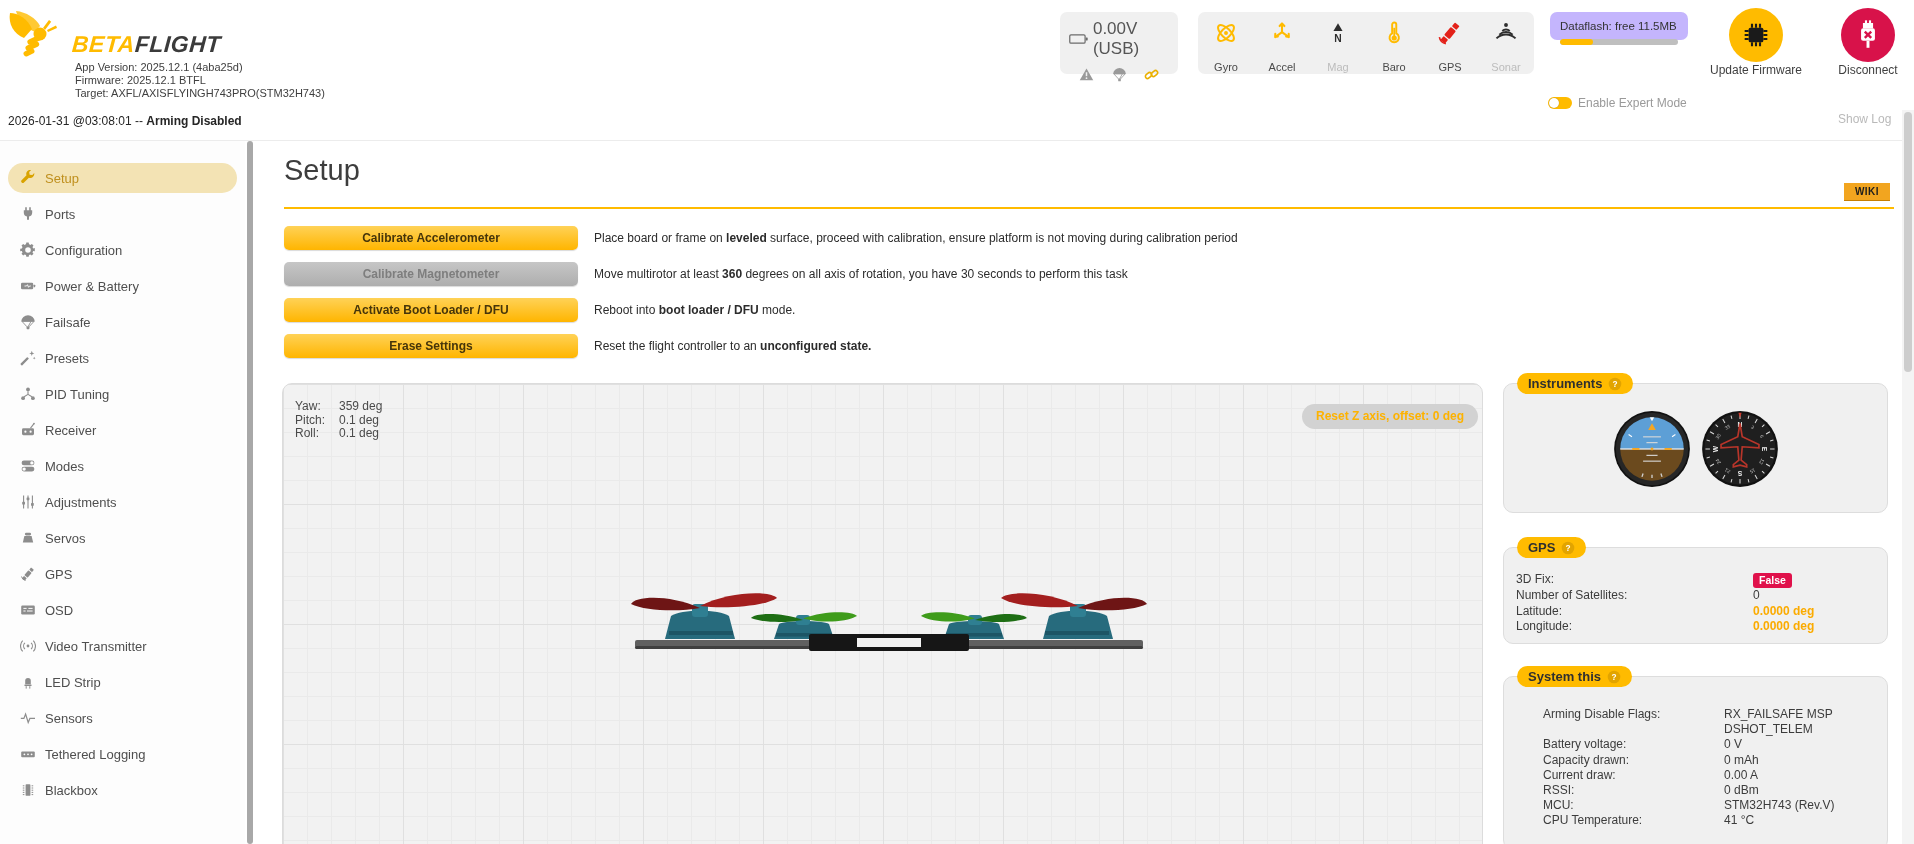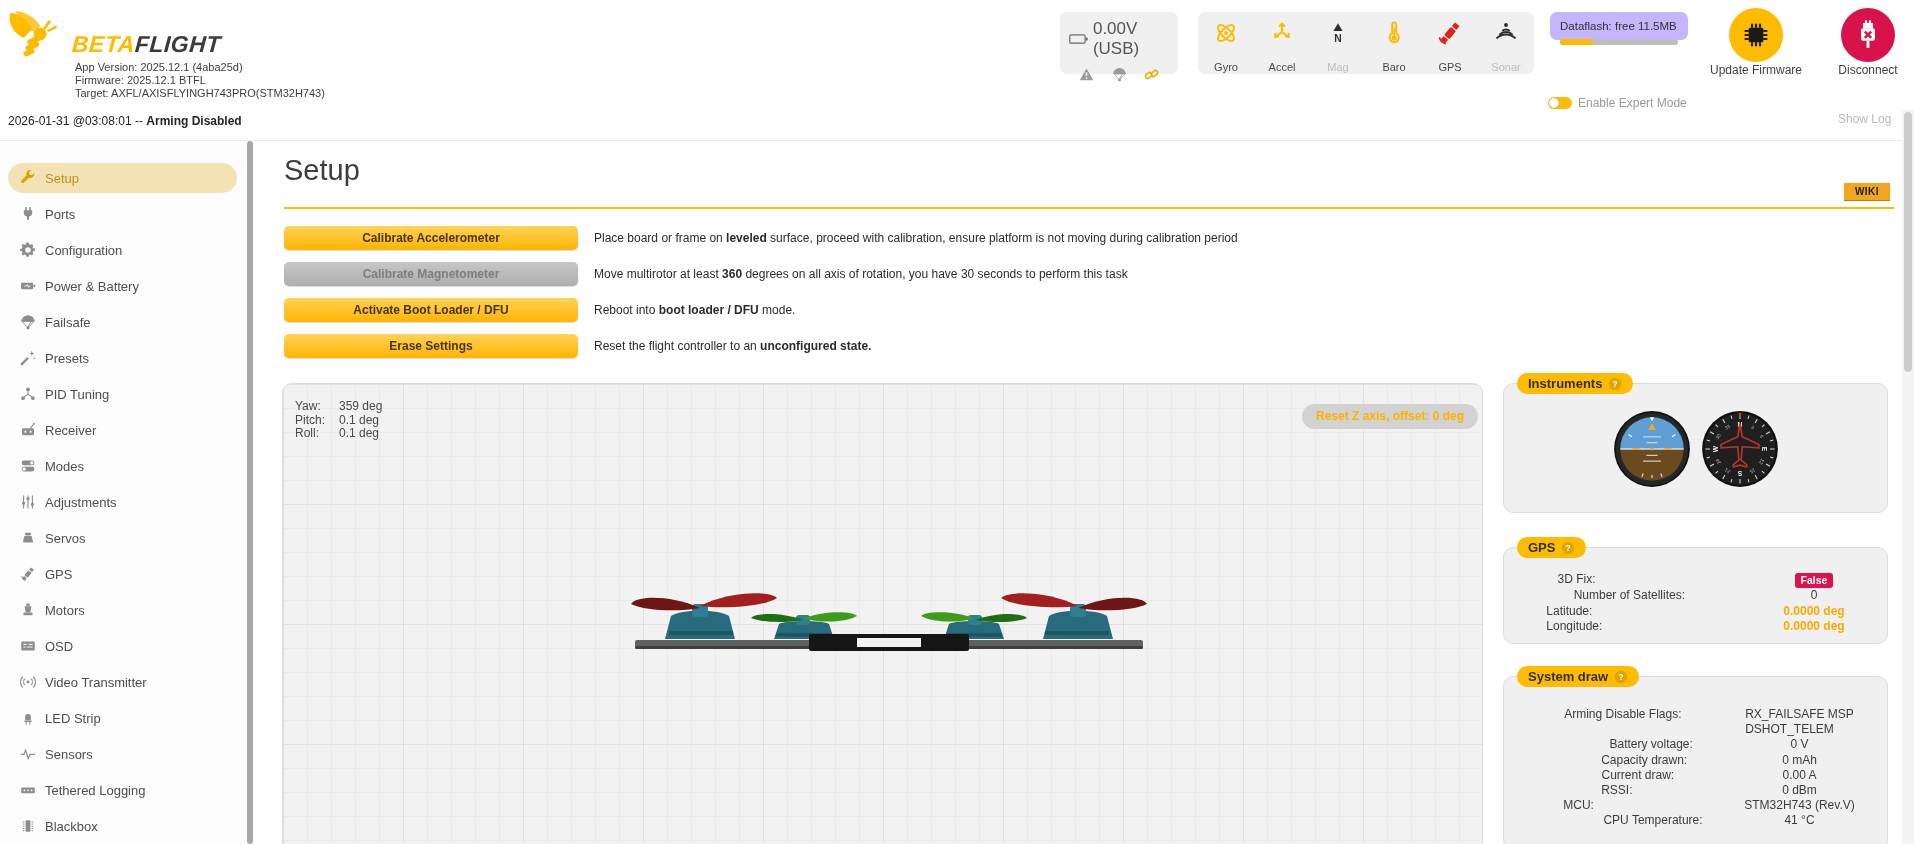--- a/index.html
+++ b/index.html
@@ -102,21 +102,21 @@
   .panel-gps   { top:406px; height:97px; }
   .panel-sys   { top:535px; height:174px; }
   .panel-pill { position:absolute; top:-11px; left:13px; background:#ffbb00; padding:3px 11px;
     border-radius:13px; font-size:13px; font-weight:bold; color:#2f2f2f;
     display:inline-flex; align-items:center; gap:6px; }
   .help { width:14px; height:14px; display:inline-block; cursor:pointer; }
   .gauges { display:flex; justify-content:center; gap:10px; padding-top:26px; }
   .gauge { width:78px; height:78px; }
   .panel-gps .rows { padding:24px 12px 0 12px; }
   .panel-sys .rows { padding:30px 12px 0 12px; }
-  .info-row { display:flex; font-size:12px; line-height:15.5px; color:#3c3c3c; align-items:flex-start;justify-content:center; }
+  .info-row { display:flex; font-size:12px; line-height:15.5px; color:#3c3c3c; align-items:flex-start; }
   .panel-gps .lbl { width:237px; flex:0 0 237px; }
   .panel-sys .lbl { width:181px; flex:0 0 181px;margin-left:27px; }
   .panel-sys .info-row { line-height:15.2px; }
   .val.accent { color:#fbab00; font-weight:bold; }
   .badge { background:#e0114b; color:#fff; font-size:10.5px; font-weight:bold;
     padding:1px 6px; border-radius:3px; line-height:13px; margin-top:1px; }
   .vline { display:block; }
 
   .right-scroll { position:absolute; right:0; top:110px; bottom:0; width:12px; background:#f4f4f4; }
   .right-scroll .thumb { position:absolute; left:2px; top:2px; width:8px; height:260px;
@@ -422,30 +422,20 @@
         <svg class="ic" viewBox="0 0 16 16">
           <g transform="rotate(40 8 8)">
             <rect x="6.2" y="1" width="3.6" height="3" rx=".5"></rect>
             <rect x="6.2" y="12" width="3.6" height="3" rx=".5"></rect>
             <rect x="5.9" y="4.8" width="4.2" height="6.4" rx=".7"></rect>
           </g>
           <path d="M1.5 10.5a5 5 0 0 0 4 4" fill="none" stroke="currentColor" stroke-width="1"></path>
         </svg>
       </span>
       <span class="nav-label">GPS</span>
-    </div>
-    <div class="nav-item">
-      <span class="nav-icon">
-        <svg class="ic" viewBox="0 0 16 16">
-          <rect x="6.3" y="1.6" width="3.4" height="2.6" rx="1"></rect>
-          <path d="M4.6 4.2h6.8l-1 6H5.6z"></path>
-          <rect x="3.4" y="10.6" width="9.2" height="2.6" rx=".8"></rect>
-        </svg>
-      </span>
-      <span class="nav-label">Motors</span>
     </div>
     <div class="nav-item">
       <span class="nav-icon">
         <svg class="ic" viewBox="0 0 16 16">
           <rect x="1.2" y="3.6" width="13.6" height="8.8" rx="1.2"></rect>
           <path d="M3.4 6.4h3.2M8.4 6.4h4.2M3.4 9h2.2M7 9h5.6" stroke="#fdfdfd" stroke-width="1" fill="none"></path>
         </svg>
       </span>
       <span class="nav-label">OSD</span>
     </div>
@@ -688,21 +678,21 @@
         </div>
         <div class="info-row">
           <span class="lbl">Longitude:</span>
           <span class="val accent">0.0000 deg</span>
         </div>
       </div>
   </div>
 
   <div class="panel panel-sys">
     <span class="panel-pill">
-      <span>System draw</span>
+      <span>System this</span>
       <span class="help">
           <svg class="ic" viewBox="0 0 16 16">
             <circle cx="8" cy="8" r="7.2" fill="#e2a400"></circle>
             <text x="8" y="11.2" text-anchor="middle" font-size="9.5" font-weight="bold" fill="#fff" font-family="Liberation Sans, sans-serif">?</text>
           </svg>
         </span>
     </span>
     <div class="rows">
         <div class="info-row sys">
           <span class="lbl">Arming Disable Flags:</span>

